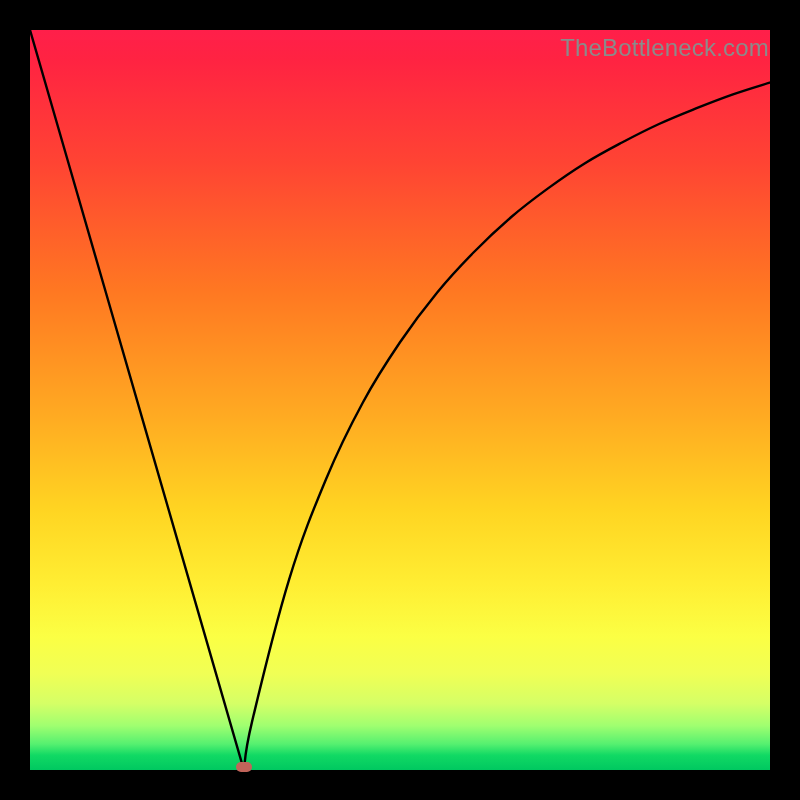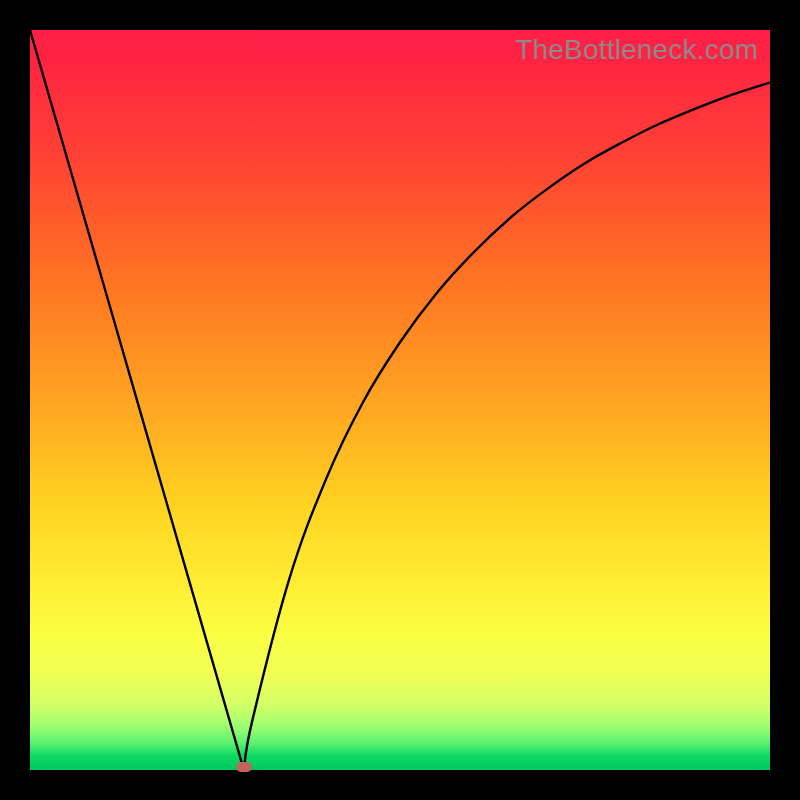--- a/index.html
+++ b/index.html
@@ -36,23 +36,23 @@
       #d5ff66 91%,
       #a0ff70 94%,
       #55f070 96.5%,
       #11d964 98%,
       #00c860 100%
     );
   }
   .watermark {
     position: absolute;
     top: 4px;
-    right: 12px;
+    right: 1px;
     color: #8b8b8b;
-    font-size: 28px;
+    font-size: 24px;
     font-weight: 500;
     letter-spacing: 0.2px;
     user-select: none;
   }
   svg.curve {
     position: absolute;
     left: 0;
     top: 0;
     width: 740px;
     height: 740px;

